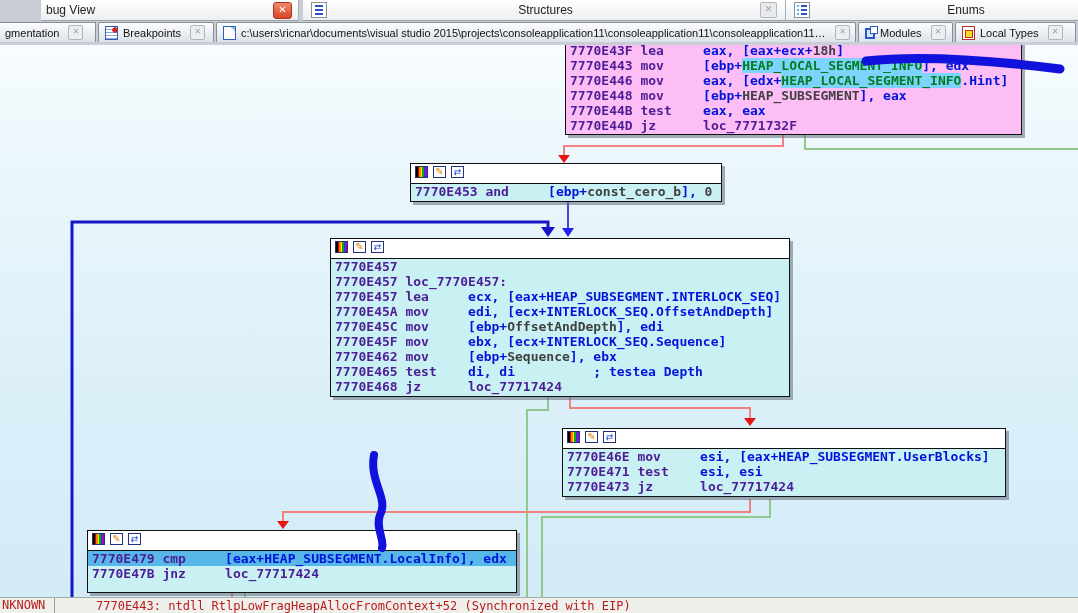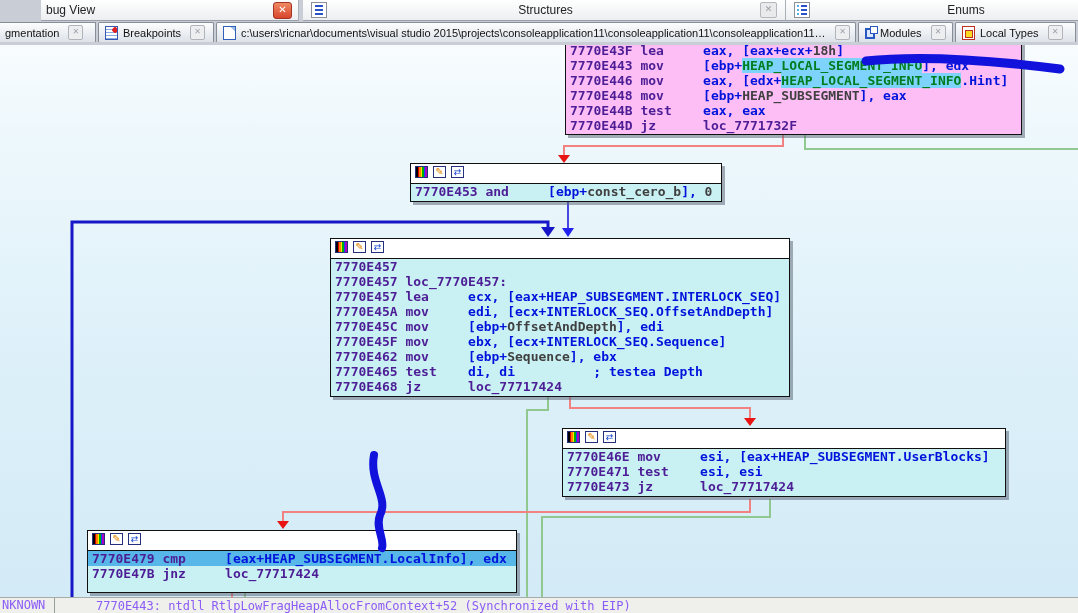--- a/index.html
+++ b/index.html
@@ -85,21 +85,21 @@
      border:1px solid #2858c0;background:#fff;}
   .lt-icon{border:1px solid #c03020;background:#fff;}
   .lt-icon::after{content:"";position:absolute;left:2px;top:3px;width:6px;height:6px;
      background:#ffd820;border:1px solid #c03020;}
   .dclose{width:13px;height:13px;border:1px solid #b0b4ba;border-radius:2px;background:#eceef0;
      color:#a0a4aa;font-size:8px;line-height:12px;text-align:center;margin:0 5px 0 4px;flex:0 0 auto;}
 
   
   #statusbar{position:absolute;left:0;top:597px;width:1078px;height:16px;z-index:4;
      background:#efefec;border-top:1px solid #a8aca8;display:flex;align-items:center;
-     font:12px "DejaVu Sans Mono",monospace;color:#8b5cf6;}
+     font:12px "DejaVu Sans Mono",monospace;color:#b91c1c;}
   #status-left{width:52px;flex:0 0 auto;overflow:hidden;white-space:nowrap;padding-left:2px;
      border-right:1px solid #9aa09a;height:100%;line-height:15px;}
   #status-main{padding-left:5px;white-space:nowrap;line-height:15px;margin-left:36px;}
 </style>
 </head>
 <body>
 
 <div id="stage">
 
   <div id="graph">

